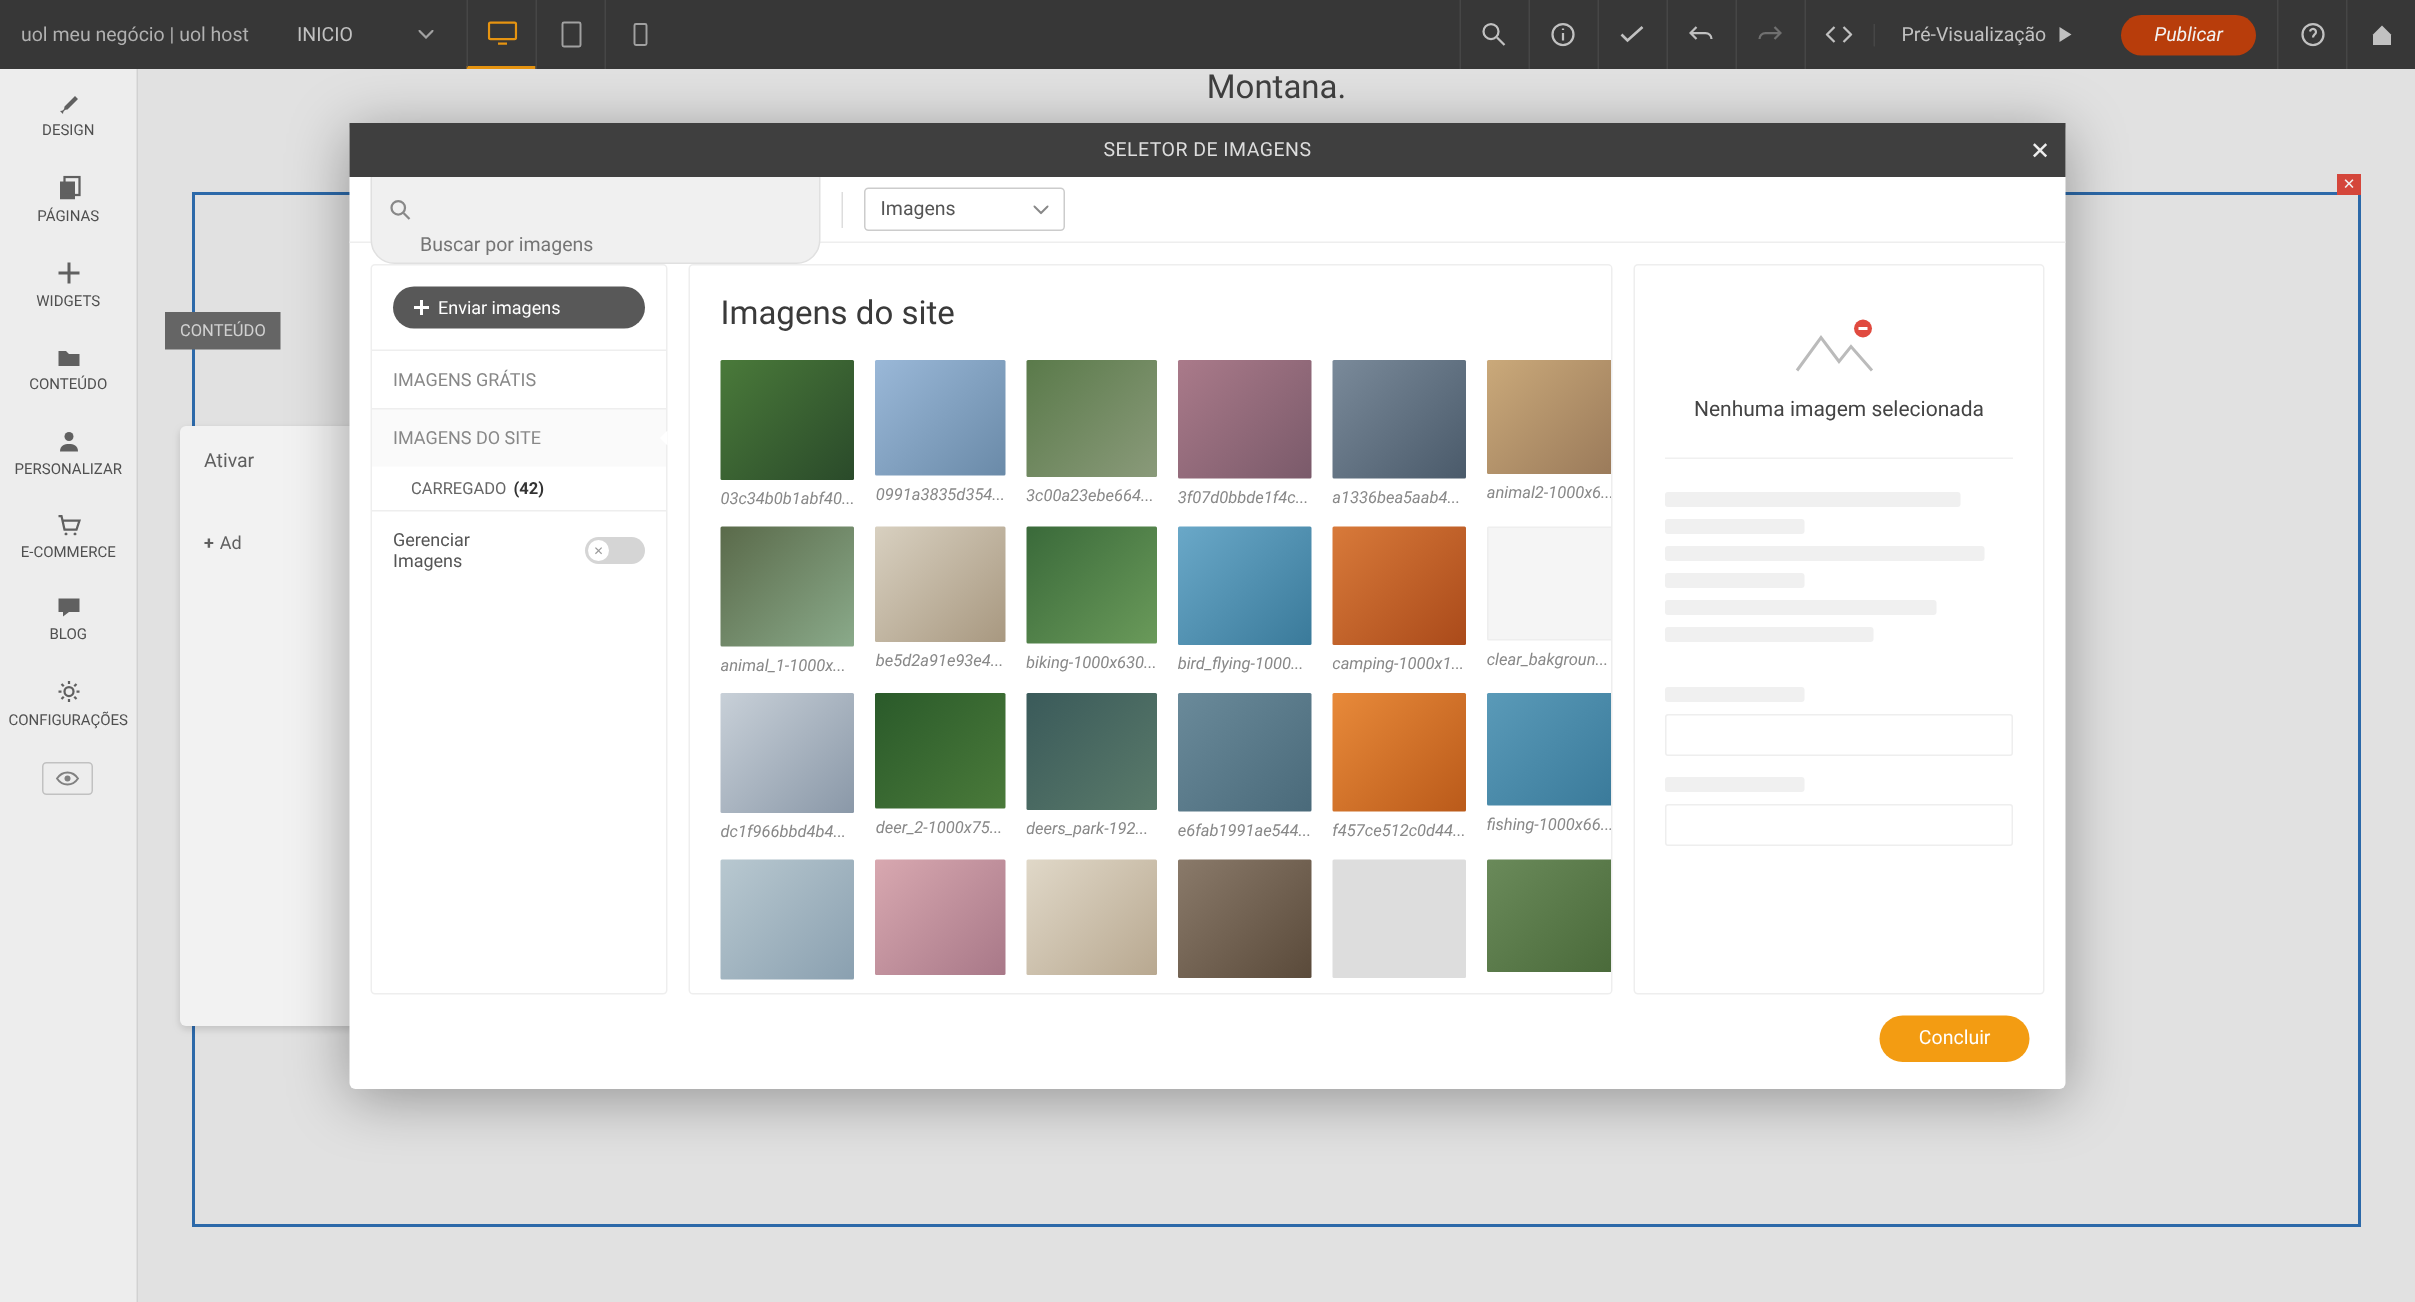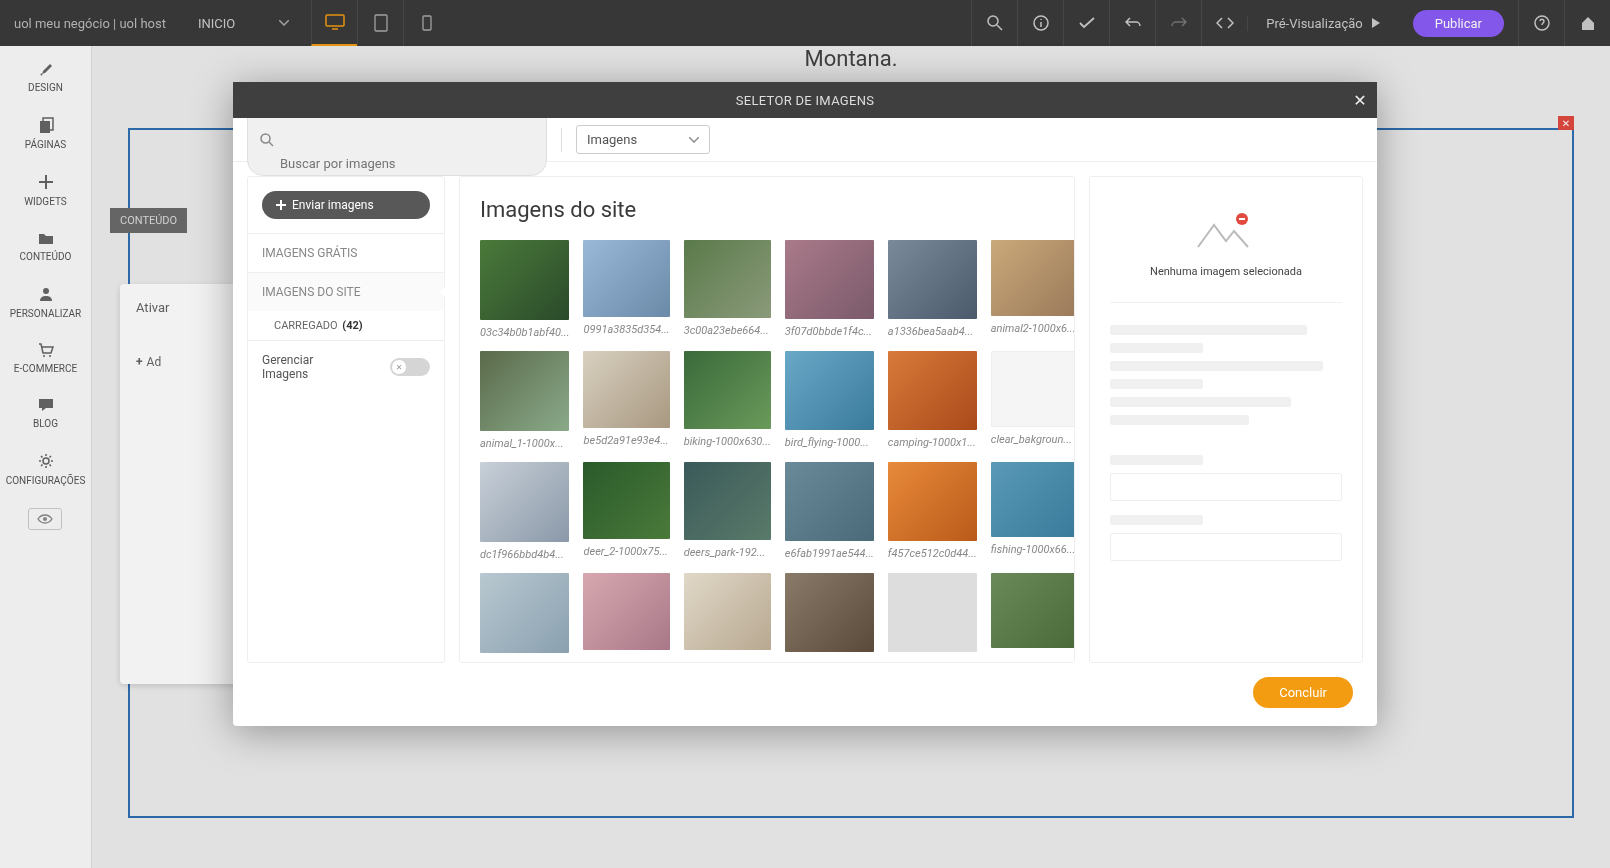--- a/index.html
+++ b/index.html
@@ -10,21 +10,21 @@
 .topbar .brand { padding: 0 14px; display: flex; align-items: center; gap: 6px; color: #bbb; font-size: 13px; }
 .topbar .brand span { white-space: nowrap; }
 .topbar .page-sel { display:flex; align-items:center; padding:0 18px; cursor:pointer; }
 .topbar .page-sel svg { margin-left:44px; }
 .topbar .devices { display:flex; margin-left:4px; }
 .topbar .dev-btn { width:46px; height:46px; display:flex; align-items:center; justify-content:center; cursor:pointer; border-left:1px solid #4a4a4a; }
 .topbar .dev-btn.active { border-bottom:2px solid #f39c12; }
 .topbar .spacer { flex:1; }
 .topbar .icon-btn { width:46px; height:46px; display:flex; align-items:center; justify-content:center; cursor:pointer; border-left:1px solid #4a4a4a; }
 .topbar .preview { padding:0 18px; display:flex; align-items:center; gap:8px; cursor:pointer; border-left:1px solid #4a4a4a; }
-.topbar .publish { background:#8b5cf6; color:#fff; padding:6px 22px; border-radius:16px; margin:0 14px; cursor:pointer; font-size:13px; }
+.topbar .publish { background:#c2410c; color:#fff; padding:6px 22px; border-radius:16px; margin:0 14px; cursor:pointer; font-size:13px;font-style:italic; }
 
 
 .leftrail { position:absolute; top:46px; left:0; width:92px; bottom:0; background:#fafafa; border-right:1px solid #ddd; }
 .leftrail .item { display:flex; flex-direction:column; align-items:center; justify-content:center; padding:14px 4px 10px; color:#555; font-size:10px; cursor:pointer; }
 .leftrail .item svg { margin-bottom:6px; }
 .leftrail .eye { margin:12px 28px; width:34px; height:22px; border:1px solid #ccc; border-radius:3px; display:flex; align-items:center; justify-content:center; color:#888; }
 
 
 .canvas { position:absolute; top:46px; left:92px; right:0; bottom:0; background:#eee; }
 .canvas .page-title { position:absolute; top:0; left:50%; transform:translateX(-50%); color:#444; font-size:22px; }
@@ -59,21 +59,21 @@
 
 .mb-center { flex:1; background:#fff; border:1px solid #eee; border-radius:3px; padding:20px; overflow-y:auto; }
 .mb-center h2 { font-size:22px; font-weight:400; color:#3a3a3a; margin-bottom:18px; }
 .grid { display:grid; grid-template-columns:repeat(6, 1fr); gap:12px 14px; }
 .tile { display:flex; flex-direction:column; }
 .thumb { width:100%; aspect-ratio:1.12/1; background:#ccc; border-radius:1px; cursor:pointer; }
 .tile .cap { font-size:11px; color:#888; font-style:italic; margin-top:6px; white-space:nowrap; overflow:hidden; text-overflow:ellipsis; }
 
 .mb-right { width:274px; background:#fff; border:1px solid #eee; border-radius:3px; padding:20px; display:flex; flex-direction:column; }
 .mb-right .noimg { display:flex; flex-direction:column; align-items:center; gap:14px; padding:14px 0 24px; border-bottom:1px solid #f0f0f0; }
-.mb-right .noimg-text { font-size:11px; color:#444; }
+.mb-right .noimg-text { font-size:14px; color:#444; }
 .skeleton { height:10px; background:#f0f0f0; border-radius:2px; margin:8px 0; }
 .skeleton.w1{width:85%} .skeleton.w2{width:40%} .skeleton.w3{width:92%} .skeleton.w4{width:60%} .skeleton.w5{width:78%}
 .skel-input { height:28px; border:1px solid #eee; border-radius:2px; margin:4px 0 14px; }
 
 .modal-footer { display:flex; justify-content:flex-end; padding:0 24px 18px; }
 .done { background:#f39c12; color:#fff; padding:8px 26px; border-radius:16px; cursor:pointer; font-size:13px; }
 
 
 .t0{background:linear-gradient(135deg,#4a7a3a,#2a4a2a)}
 .t1{background:linear-gradient(135deg,#9ab8d8,#6a8aa8)}

